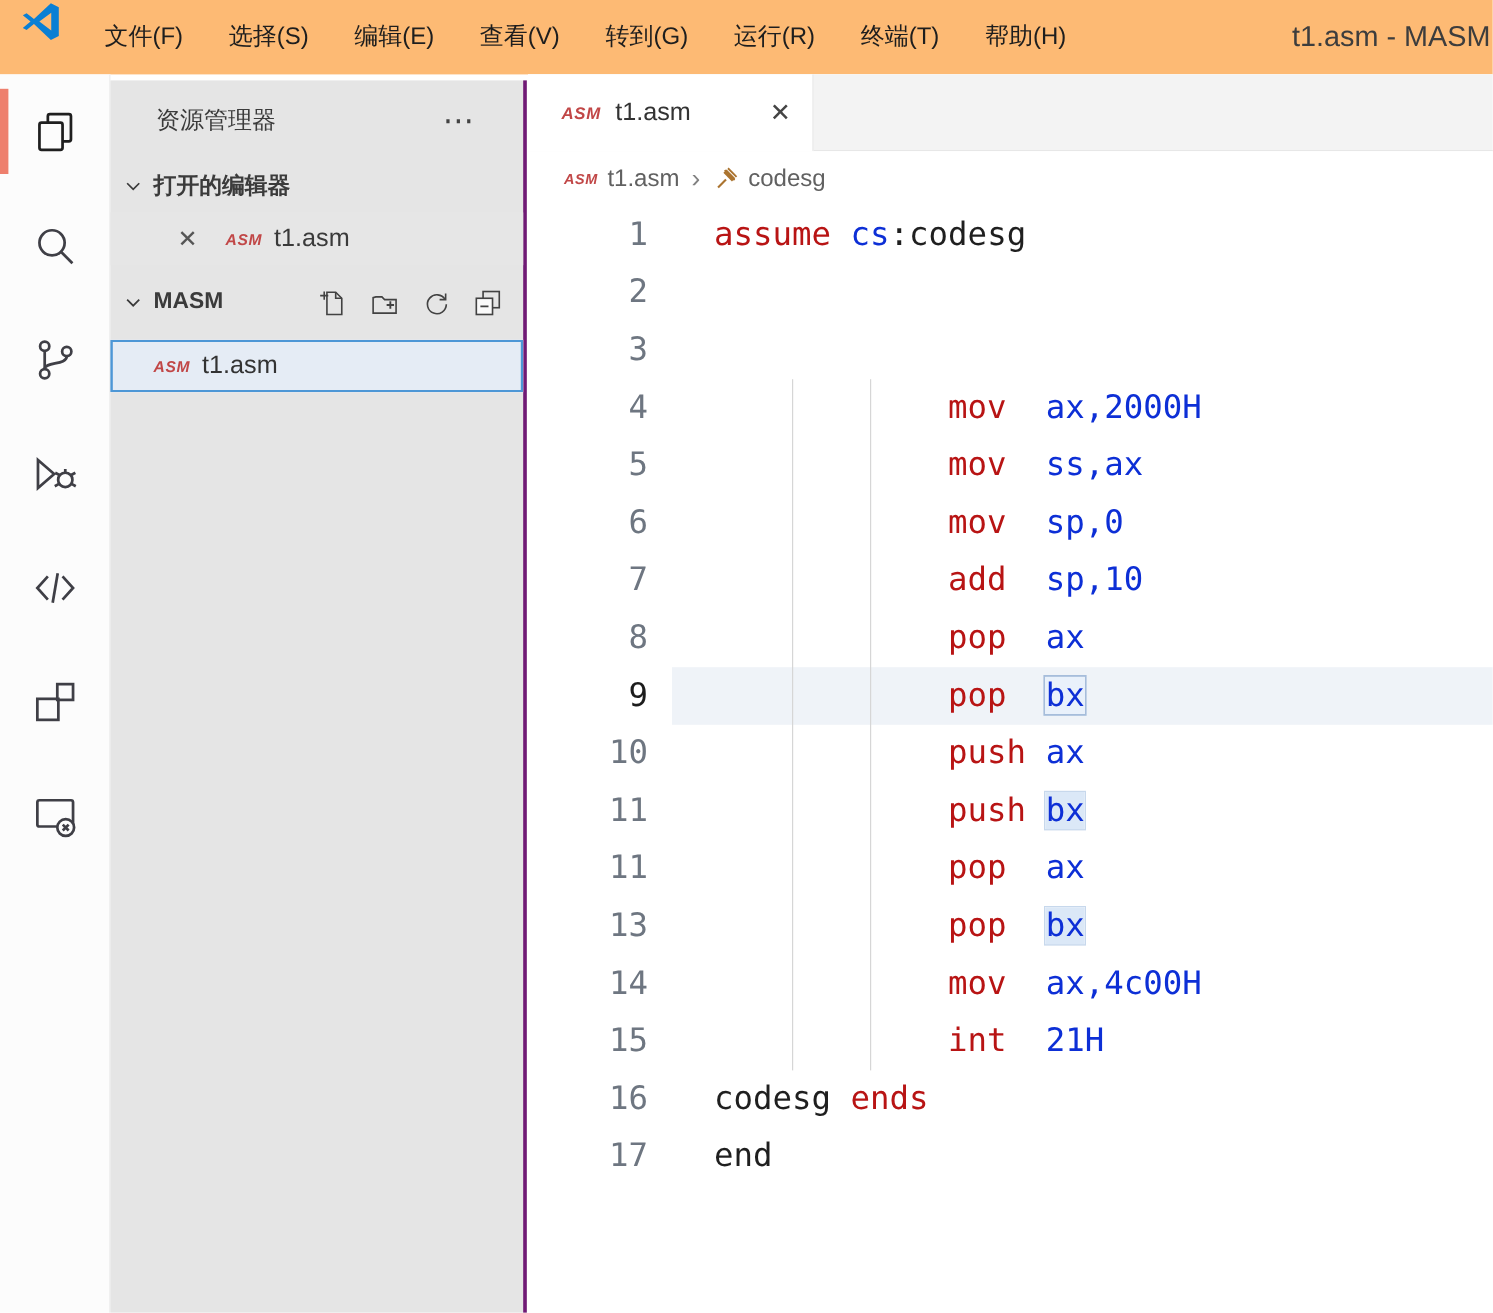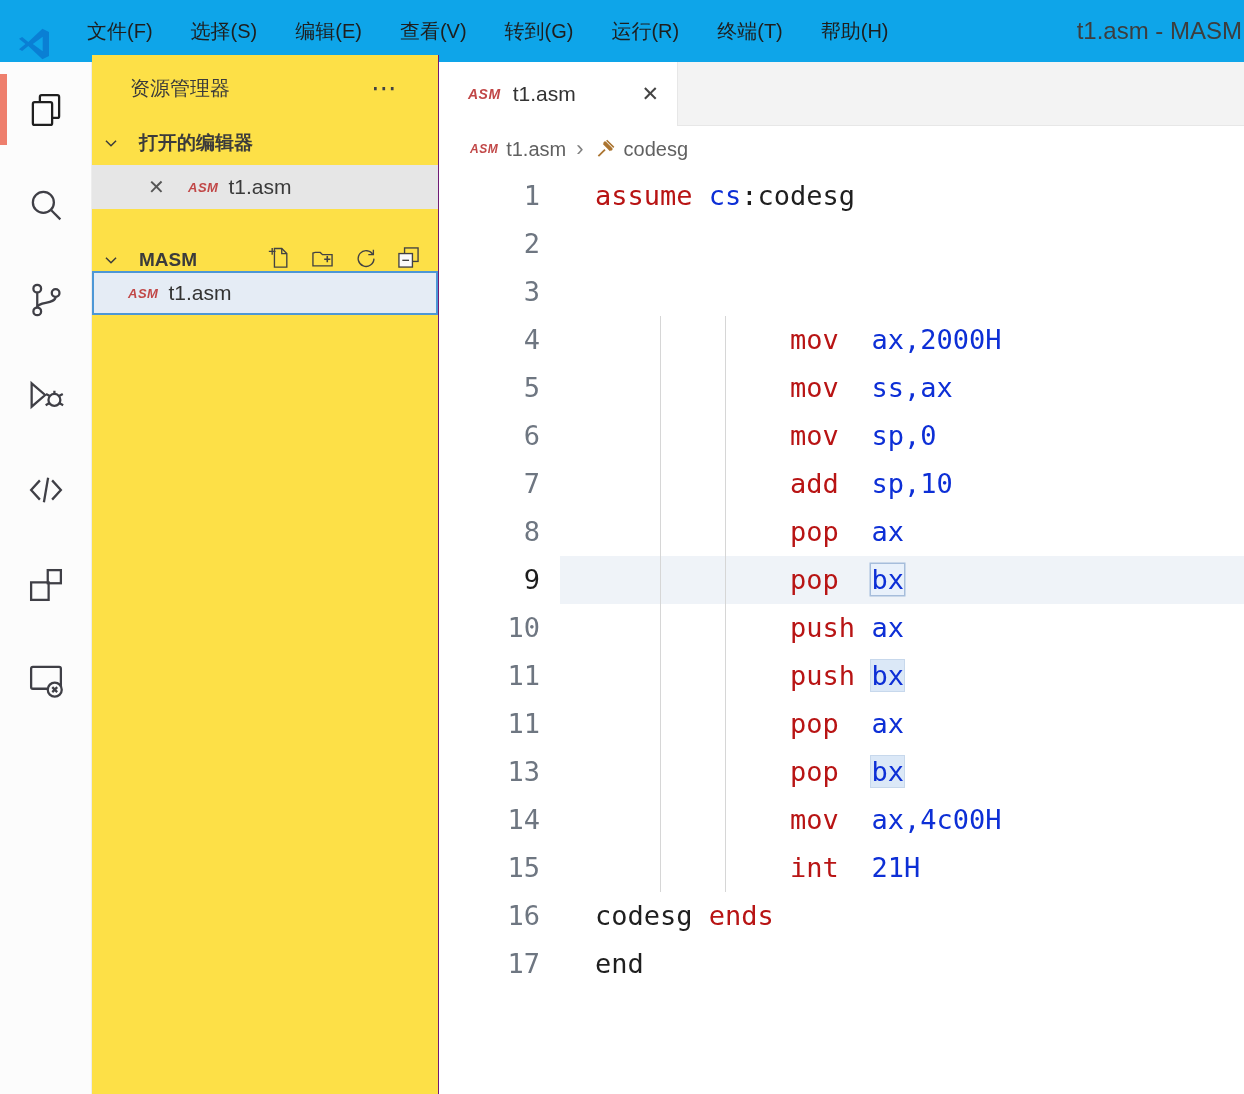--- a/index.html
+++ b/index.html
@@ -1,39 +1,39 @@
 <!DOCTYPE html>
 <html style="--keyword: #b81414; --operand: #0d2fd6; --text: #1f1f1f; --line-number: #6e7681; --badge: #c14747; --active-indicator: #ee7f6d; --selection-border: #4d97d6; --current-line: #eff3f8; --word-highlight: #e9f1fb; --occurrence: #dbe8f7;"><head>
 <meta charset="utf-8">
 <style>
   * { margin:0; padding:0; box-sizing:border-box; }
   html,body { width:1244px; height:1094px; overflow:hidden; }
   body { font-family:"Liberation Sans","DejaVu Sans",sans-serif; background:#fff; }
   .app { position:relative; width:1244px; height:1094px; background:#fff; }
 
   
-  .titlebar { position:absolute; top:0; left:0; width:100%; height:62px; background:#0ea5e9; display:flex; align-items:flex-end; }
+  .titlebar { position:absolute; top:0; left:0; width:100%; height:62px; background:#fdba74; display:flex; align-items:flex-start; }
   .logo { width:36px; height:36px; margin-left:16px; flex:none; }
   .menus { display:flex; margin-left:16px; }
   .menu-item { padding:0 19px; font-size:20px; color:#1e1e1e; line-height:62px; white-space:nowrap; cursor:default; }
   .wintitle { position:absolute; right:2px; top:0; line-height:62px; font-size:24px; color:#3d3d3d; white-space:nowrap; }
 
   
   .activitybar { position:absolute; top:62px; left:0; width:92px; bottom:0; background:#fcfcfc; border-right:1px solid #ededed; display:flex; flex-direction:column; align-items:center; }
   .act-item { position:relative; width:92px; height:95px; display:flex; align-items:center; justify-content:center; }
   .act-item svg { stroke:#3f3f46; fill:none; stroke-width:1.3; }
   .act-item.active svg { stroke:#1f1f1f; }
   .act-item.active::before { content:""; position:absolute; left:0; top:12px; bottom:12px; width:7px; background:var(--active-indicator); }
 
   
-  .sidebar { position:absolute; top:55px; left:92px; width:347px; bottom:0; background:#fde047; border-right:1px solid #701a75; }
+  .sidebar { position:absolute; top:67px; left:92px; width:347px; bottom:0; background:#e5e5e5; border-right:3px solid #701a75; }
   .sb-header { height:66px; display:flex; align-items:center; padding:0 40px 0 38px; font-size:20px; color:#3b3b3b; }
   .sb-header .dots { margin-left:auto; font-size:26px; color:#424242; letter-spacing:1px; cursor:pointer; }
-  .sec { height:44px; display:flex; align-items:center; padding-left:8px; font-weight:bold; font-size:19px; color:#3b3b3b; gap:17px; }
-  .sec.ws { height:62px;align-items:flex-end; }
+  .sec { height:44px; display:flex; align-items:center; padding-left:8px; font-weight:bold; font-size:19px; color:#3b3b3b; gap:6px; }
+  .sec.ws { height:62px; }
   .sec .chev { flex:none; display:flex; }
   .sec .actions { margin-left:auto; display:flex; gap:16px; padding-right:16px; }
   .sec .actions svg { stroke:#424242; fill:none; stroke-width:1.2; cursor:pointer; }
   .badge { font-size:13px; font-weight:bold; color:var(--badge); flex:none; letter-spacing:.5px;font-style:italic; }
   .oe-item { height:44px; display:flex; align-items:center; background:#e6e6e6; padding-left:56px; font-size:21px; color:#3a3a3a; }
   .oe-item .close-x { width:24px; font-size:20px; color:#565656; margin-right:16px; cursor:pointer; }
   .oe-item .badge { margin-right:10px; }
   .file-item { height:44px; display:flex; align-items:center; padding-left:36px; font-size:21px; color:#333; }
   .file-item .badge { margin-right:10px; }
   .file-item.selected { background:#e5ecf5; box-shadow:inset 0 0 0 2px var(--selection-border); }

